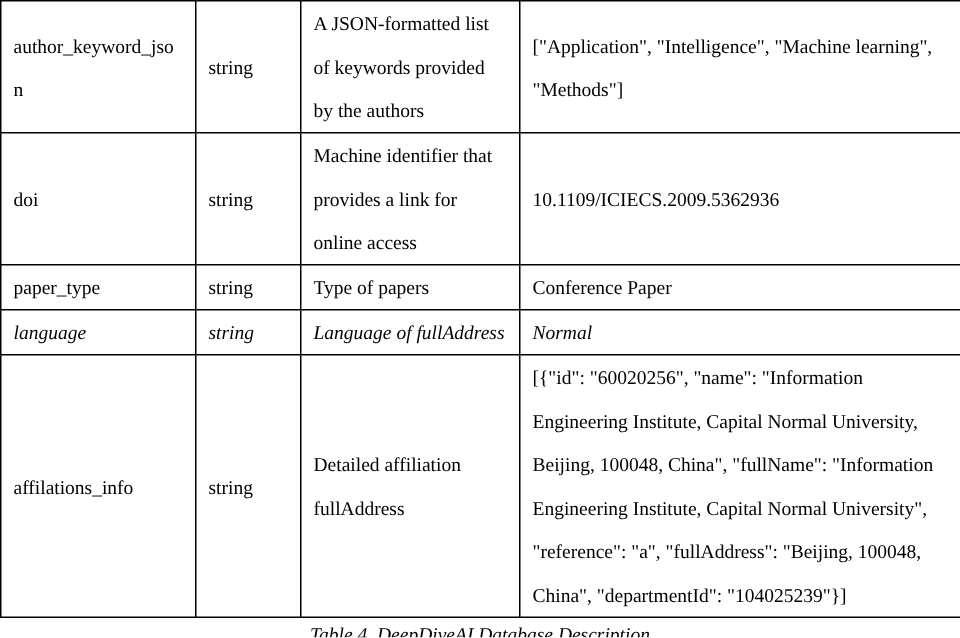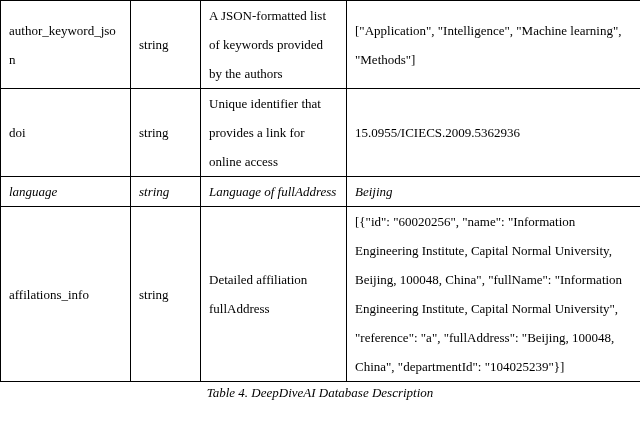--- a/index.html
+++ b/index.html
@@ -66,28 +66,34 @@
     <tbody>
       <tr class="r1">
         <td>author_keyword_json</td>
         <td>string</td>
         <td>A JSON-formatted list of keywords provided by the authors</td>
         <td>["Application", "Intelligence", "Machine learning", "Methods"]</td>
       </tr>
       <tr class="r2">
         <td>doi</td>
         <td>string</td>
-        <td>Unique identifier that provides a link for online access</td>
-        <td>15.0955/ICIECS.2009.5362936</td>
+        <td>Machine identifier that provides a link for online access</td>
+        <td>10.1109/ICIECS.2009.5362936</td>
+      </tr>
+      <tr class="r3">
+        <td>paper_type</td>
+        <td>string</td>
+        <td>Type of papers</td>
+        <td>Conference Paper</td>
       </tr>
       <tr class="r4">
         <td>language</td>
         <td>string</td>
         <td>Language of fullAddress</td>
-        <td>Beijing</td>
+        <td>Normal</td>
       </tr>
       <tr class="r5">
         <td>affilations_info</td>
         <td>string</td>
         <td>Detailed affiliation fullAddress</td>
         <td>[{"id": "60020256", "name": "Information Engineering Institute, Capital Normal University, Beijing, 100048, China", "fullName": "Information Engineering Institute, Capital Normal University", "reference": "a", "fullAddress": "Beijing, 100048, China", "departmentId": "104025239"}]</td>
       </tr>
     </tbody>
   </table>
 

